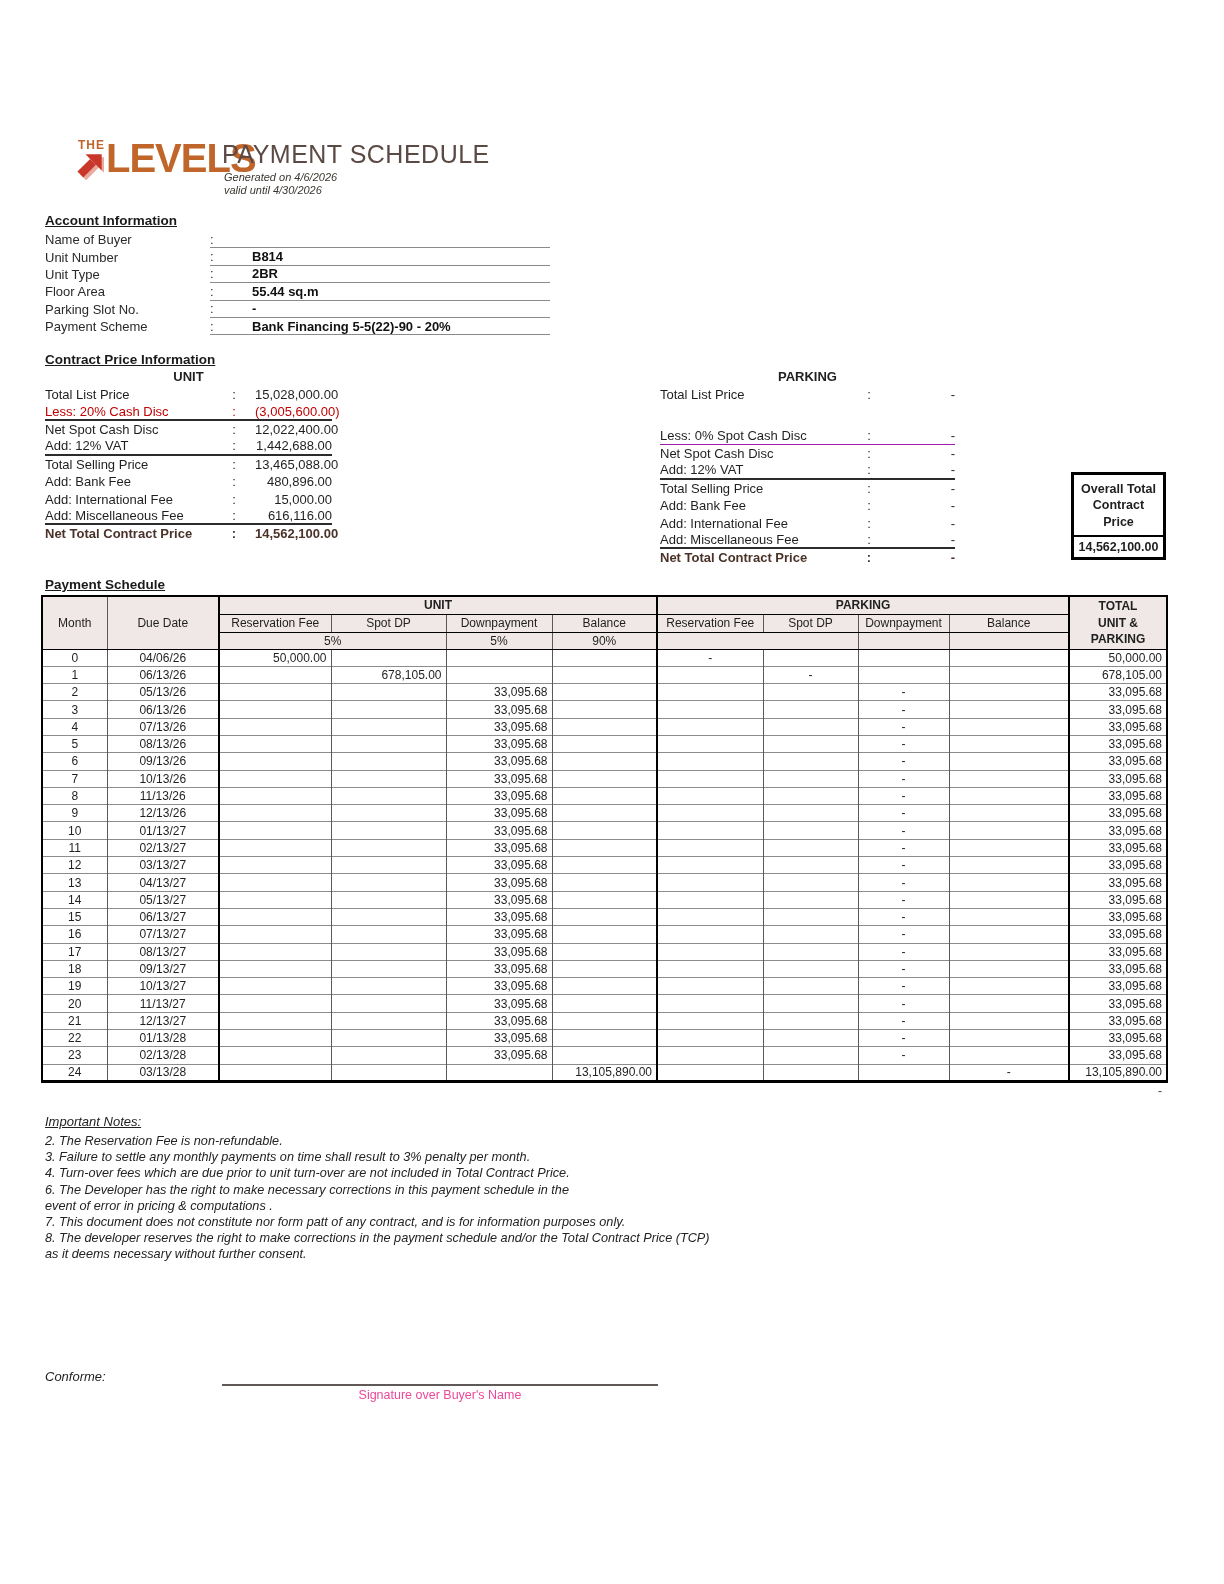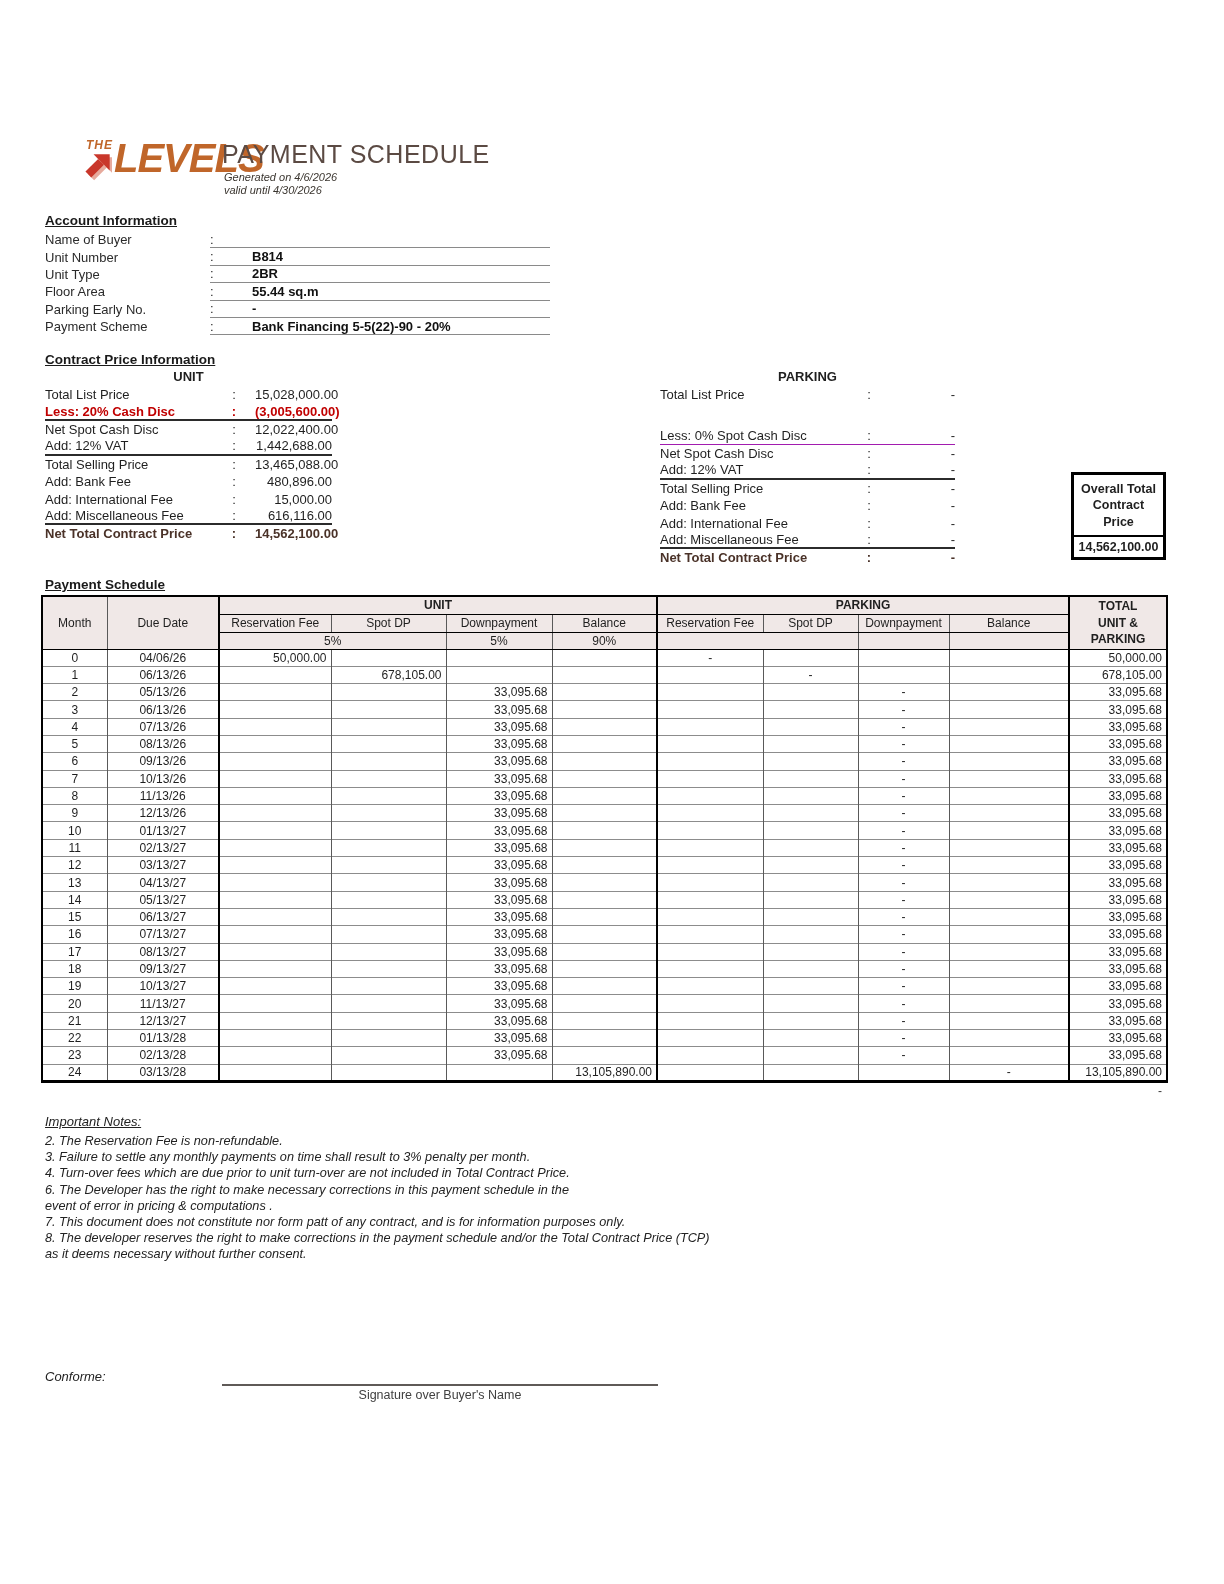--- a/index.html
+++ b/index.html
@@ -1,21 +1,21 @@
 <!DOCTYPE html>
 <html><head>
 <meta charset="utf-8">
 <style>
   * { margin:0; padding:0; box-sizing:border-box; }
   html,body { background:#ffffff; }
   body { font-family:"Liberation Sans", sans-serif; color:#1f1f1f; }
   .page { position:relative; width:1224px; height:1584px; background:#fff; overflow:hidden; }
 
   
-  .logo { position:absolute; left:60px; top:136px; width:170px; height:58px;font-style:italic; }
+  .logo { position:absolute; left:52px; top:136px; width:170px; height:58px; }
   .logo-the { position:absolute; left:26px; top:2px; font-size:12px; font-weight:bold; color:#c0662a; letter-spacing:1px; }
   .logo-arrow { position:absolute; left:22px; top:16px; width:30px; height:30px; }
   .logo-levels { position:absolute; left:54px; top:0px; font-size:40px; font-weight:bold; color:#c0662a; letter-spacing:-1px; }
   .doc-title { position:absolute; left:222px; top:140px; font-size:25px; color:#5b4a43; letter-spacing:0.5px; }
   .gen-line { position:absolute; left:224px; top:171px; font-size:11px; font-style:italic; color:#3a352f; }
   .valid-line { position:absolute; left:224px; top:184px; font-size:11px; font-style:italic; color:#3a352f; }
 
   
   .sec-head { position:absolute; font-size:13.5px; font-weight:bold; text-decoration:underline; color:#1a1a1a; }
 
@@ -28,21 +28,21 @@
   .acct-colon { color:#2a2a2a; }
   .acct-value { font-weight:bold; color:#111; }
 
   
   .cp-col { position:absolute; }
   .cp-title { text-align:center; font-weight:bold; font-size:13px; height:17px; }
   .cp-row { display:grid; height:17.4px; font-size:13px; align-items:center; }
   .cp-unit .cp-row { grid-template-columns:168px 42px 1fr; }
   .cp-park .cp-row { grid-template-columns:188px 42px 1fr; }
   .cp-value { text-align:right; }
-  .cp-row.red { color:#c00000; font-weight:bold; }
+  .cp-row.red { color:#c00000; font-weight:normal; }
   .cp-row.total { color:#4a3228; font-weight:bold; }
   .cp-row.line-thick { border-bottom:2px solid #2b2b2b; }
   .cp-row.line-thin { border-bottom:1px solid #a21caf;margin-top:24px; }
 
   
   .overall-box { position:absolute; left:1071px; top:472px; width:95px; border:3px solid #000; background:#fff; }
   .overall-label { font-size:12.5px; font-weight:bold; text-align:center; padding:6px 2px 5px 2px; line-height:1.3; border-bottom:2px solid #000; }
   .overall-value { font-size:12.5px; font-weight:bold; text-align:center; padding:3px 2px; }
 
   
@@ -59,21 +59,21 @@
   .sched-table .thickL { border-left:2px solid #000; }
   .dash-below { position:absolute; left:1070px; top:1084px; width:92px; text-align:right; font-size:12px; color:#3a3a3a; }
 
   
   .notes-head { position:absolute; left:45px; top:1114px; font-size:13px; font-style:italic; text-decoration:underline; color:#222; }
   .notes-list { position:absolute; left:45px; top:1133px; width:700px; font-size:12.7px; font-style:italic; color:#222; line-height:16.2px; }
 
   
   .conforme { position:absolute; left:45px; top:1369px; font-size:13px; font-style:italic; color:#222; }
   .sig-line { position:absolute; left:222px; top:1357px; width:436px; height:29px; border-bottom:2px solid #5f5a57; }
-  .sig-caption { position:absolute; left:222px; top:1388px; width:436px; text-align:center; font-size:12.5px; color:#404040; }
+  .sig-caption { position:absolute; left:222px; top:1388px; width:436px; text-align:center; font-size:12.5px; color:#ec4899; }
 </style>
 </head>
 <body>
 
 <div class="page">
 
   <div class="logo">
     <span class="logo-the">THE</span>
     <svg class="logo-arrow" viewBox="0 0 26 26">
       <g transform="translate(2.5,2.5)" fill="#e7aa9d">
@@ -116,21 +116,21 @@
         </span>
       </div>
       <div class="acct-row">
         <span class="acct-label">Floor Area</span>
         <span class="acct-field">
           <span class="acct-colon">:</span>
           <span class="acct-value">55.44 sq.m</span>
         </span>
       </div>
       <div class="acct-row">
-        <span class="acct-label">Parking Early No.</span>
+        <span class="acct-label">Parking Slot No.</span>
         <span class="acct-field">
           <span class="acct-colon">:</span>
           <span class="acct-value">-</span>
         </span>
       </div>
       <div class="acct-row">
         <span class="acct-label">Payment  Scheme</span>
         <span class="acct-field">
           <span class="acct-colon">:</span>
           <span class="acct-value">Bank Financing 5-5(22)-90 - 20%</span>

